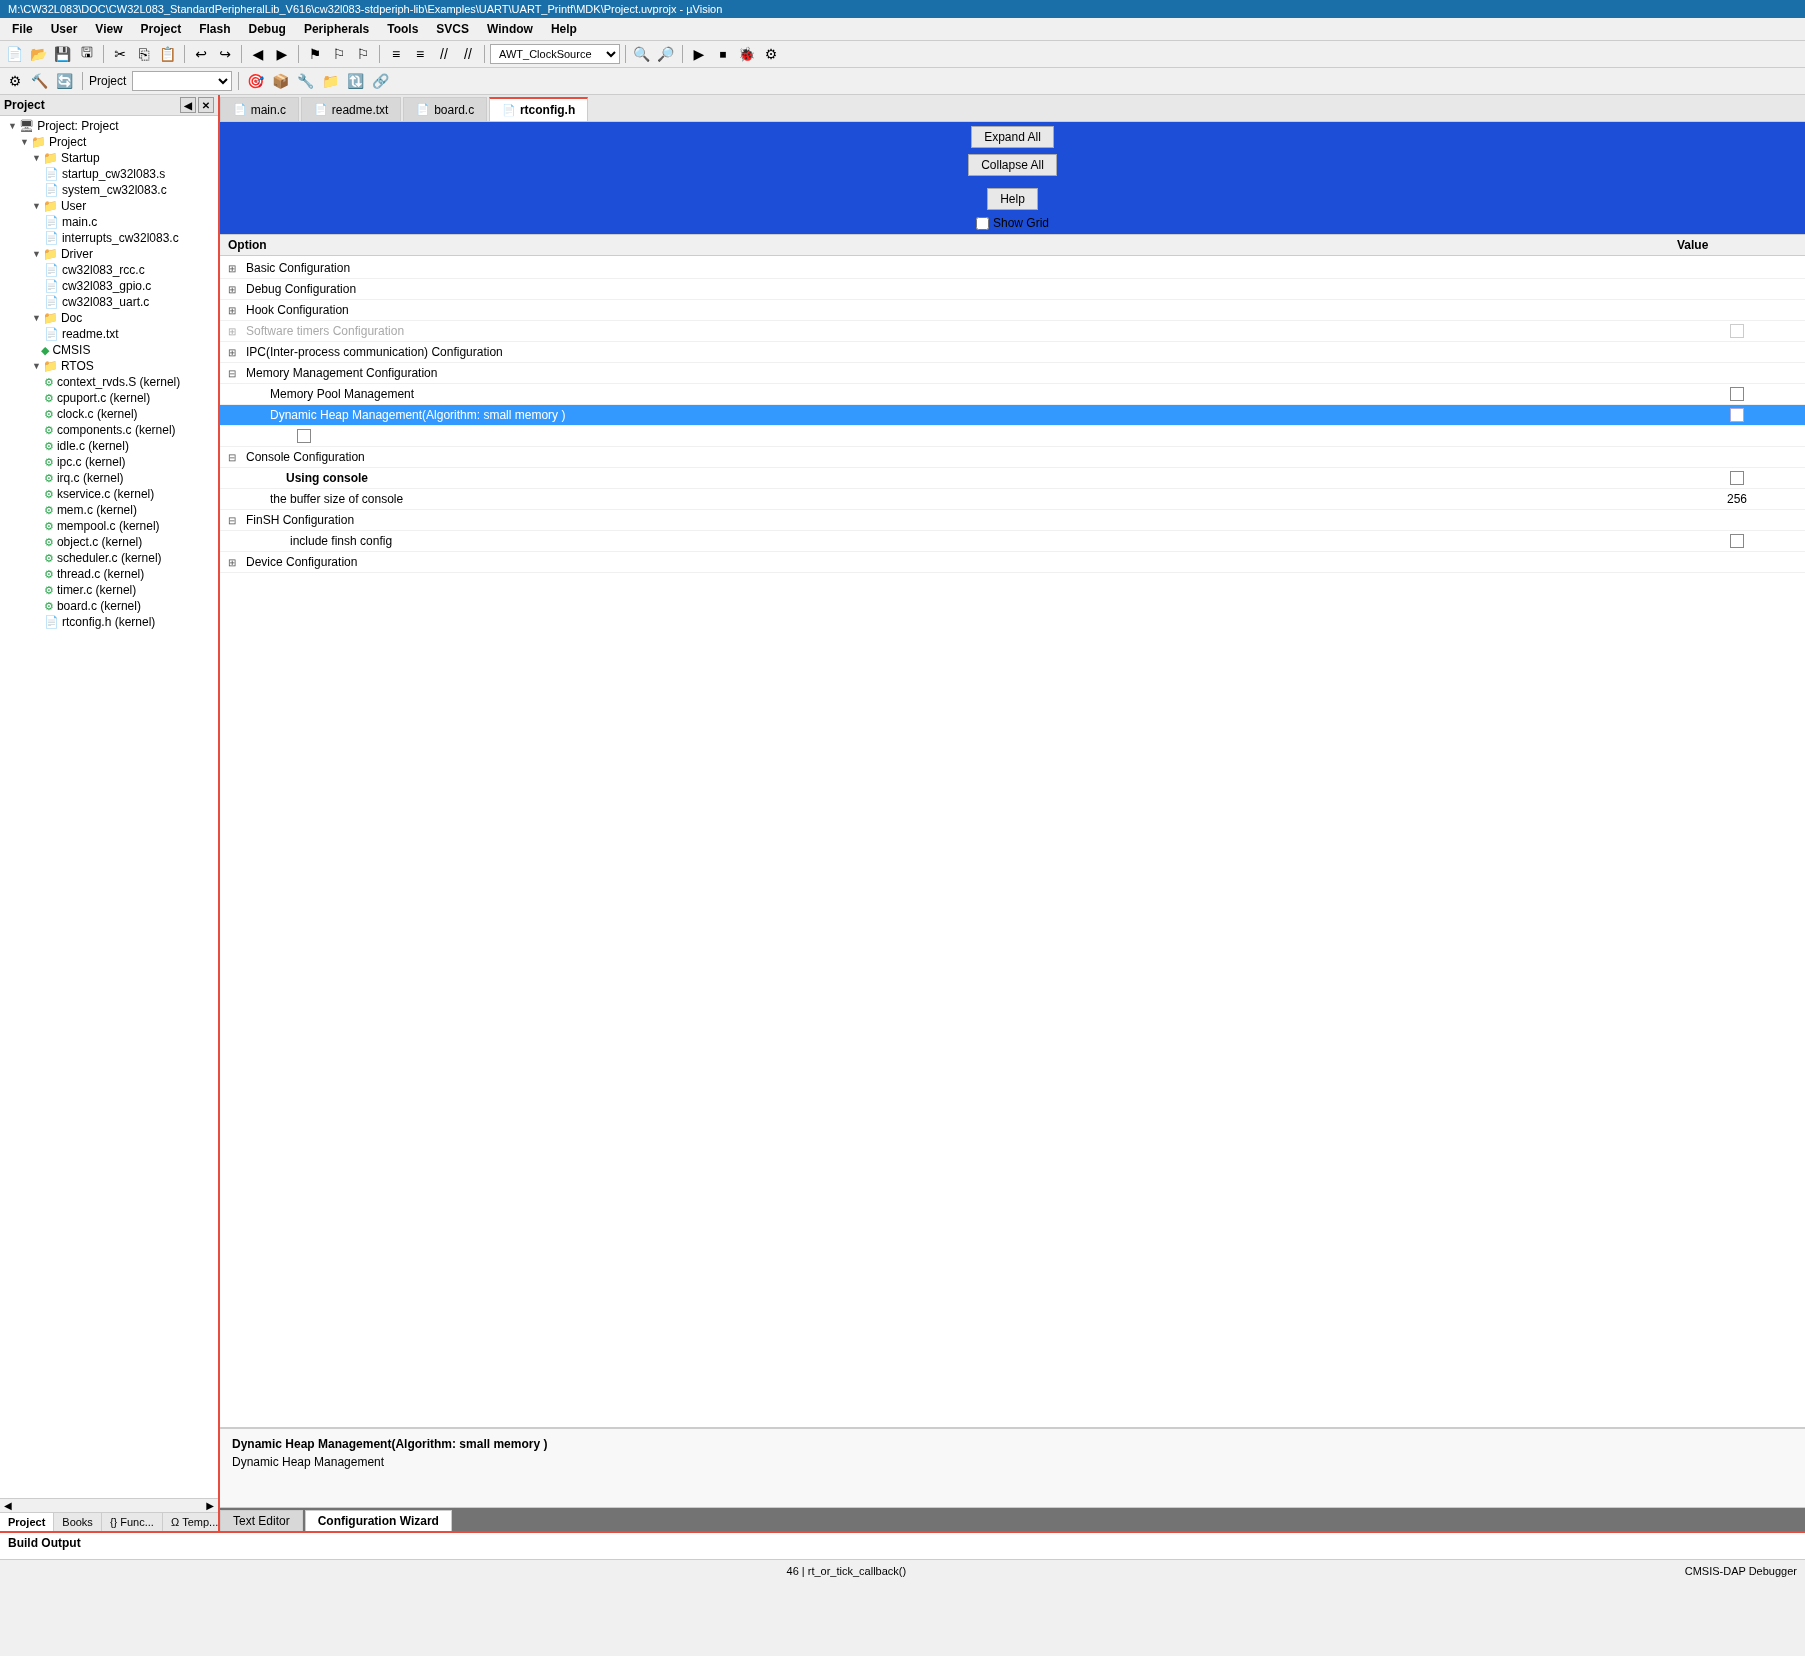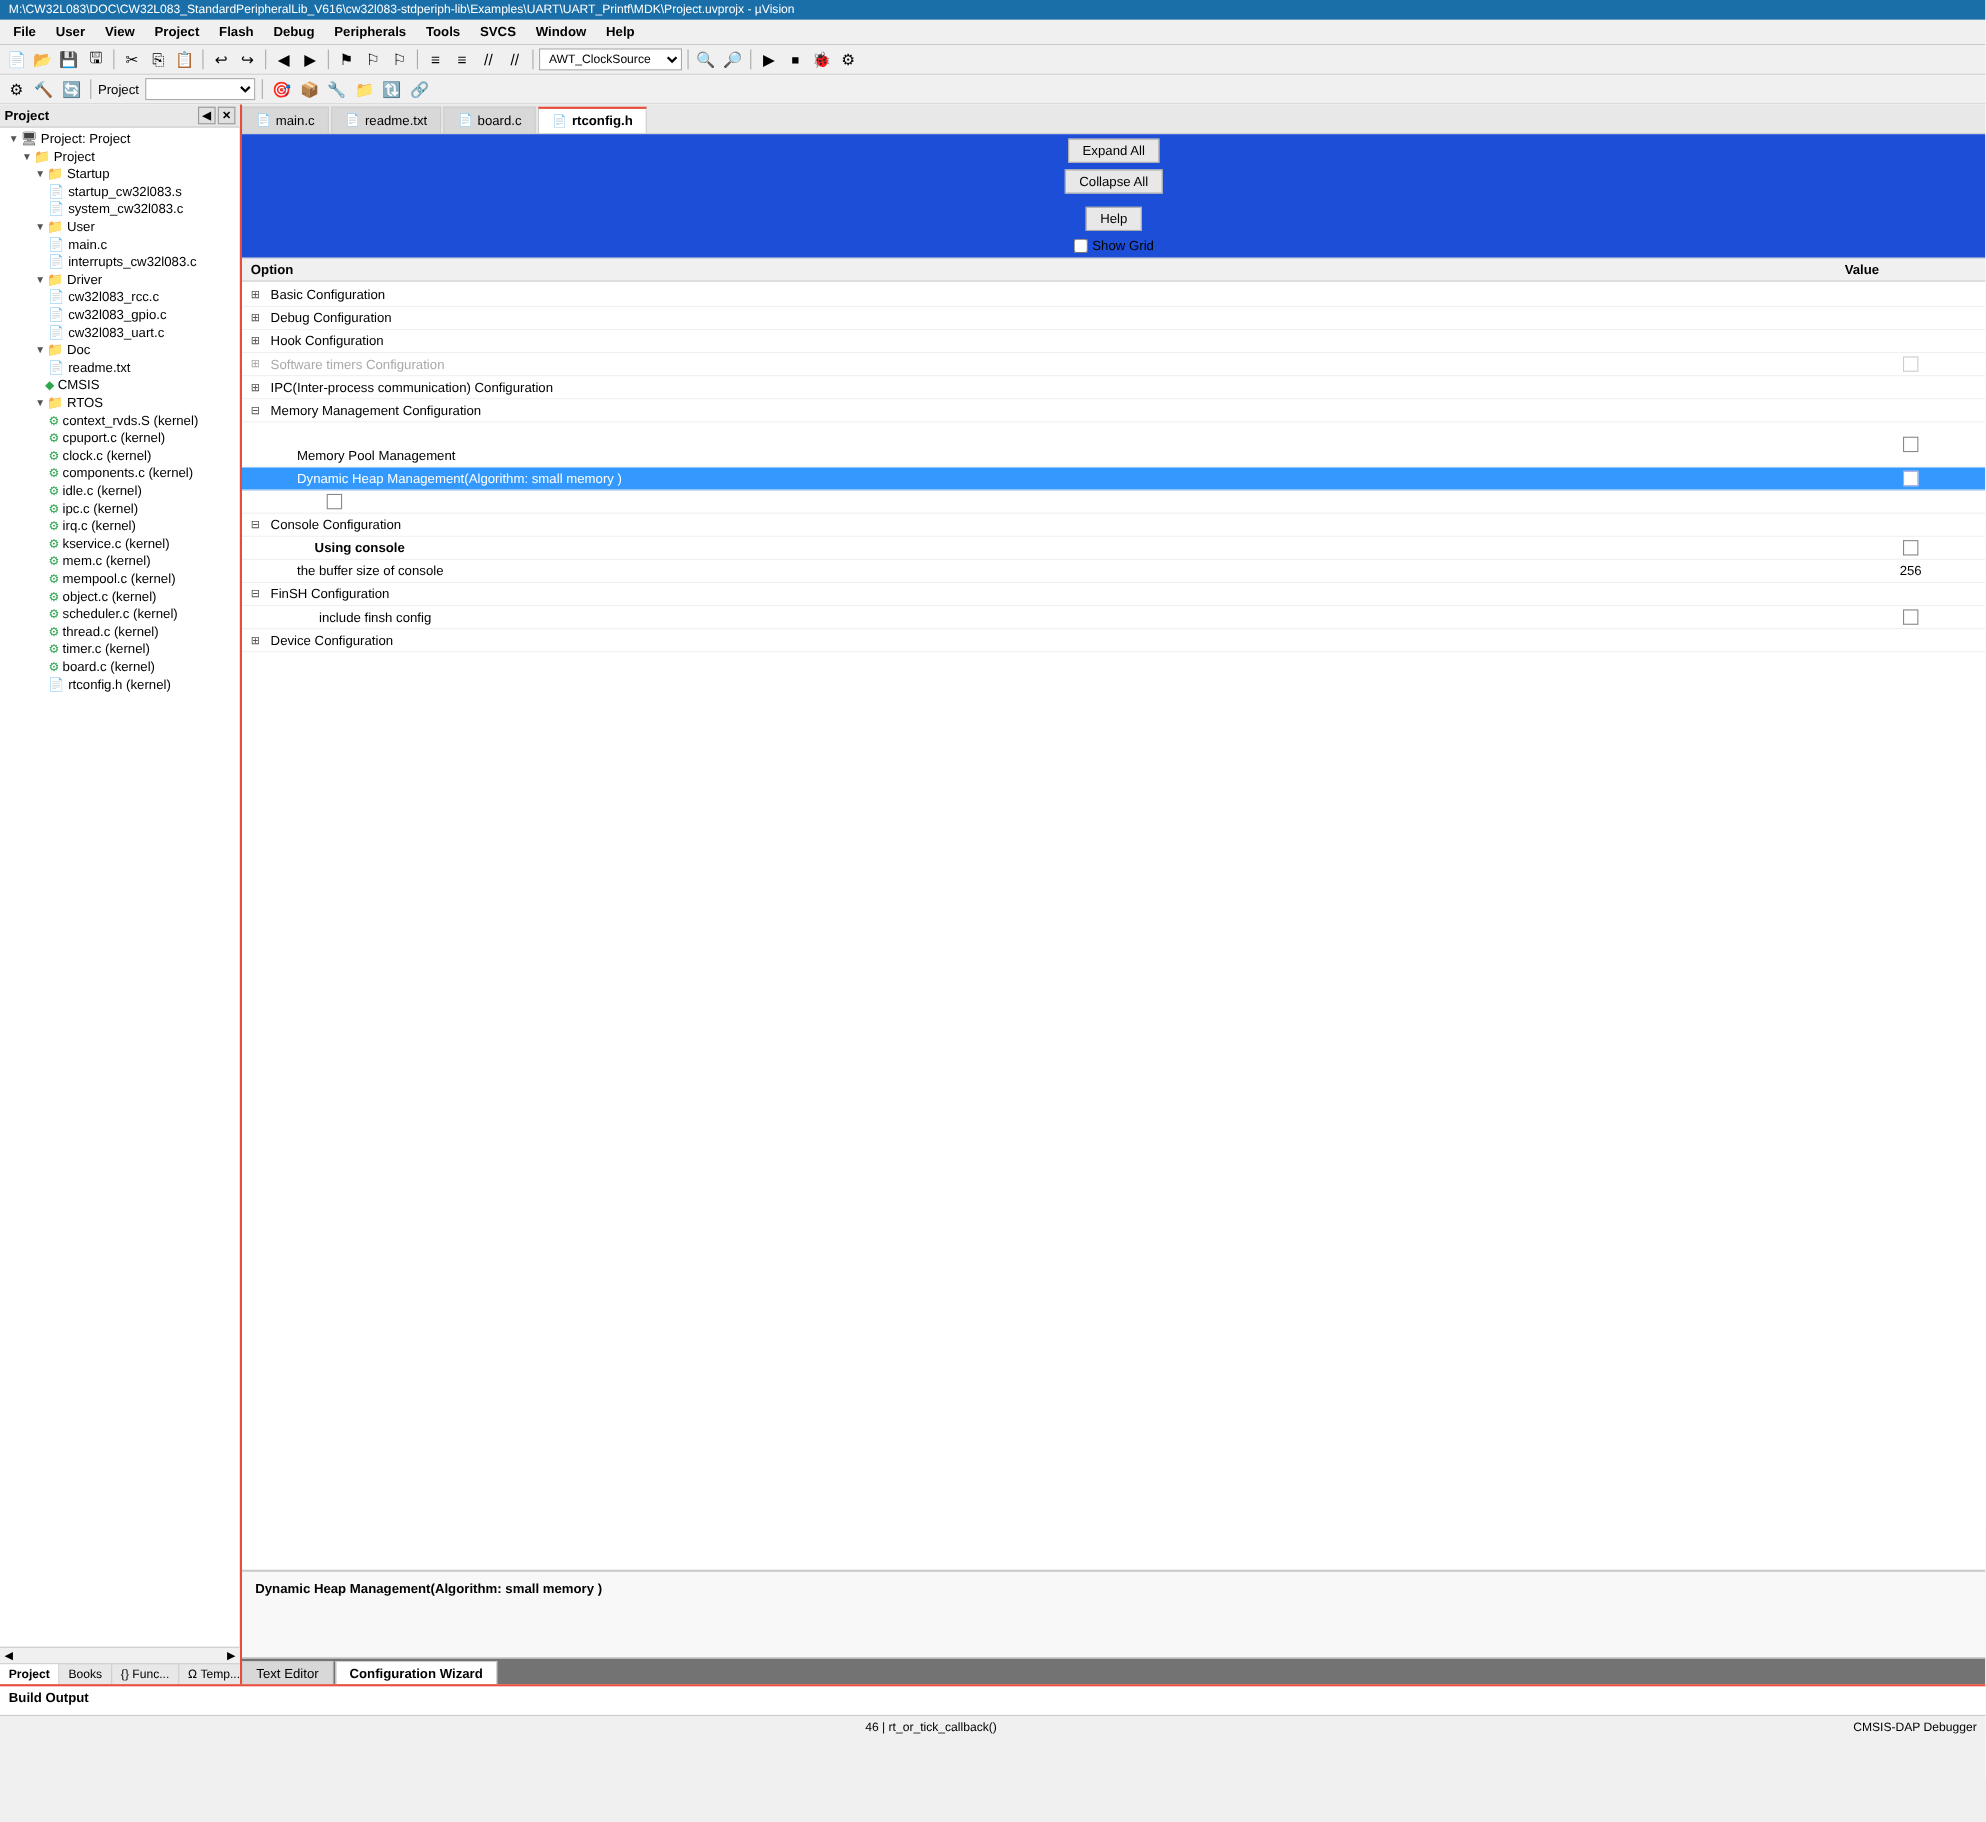--- a/index.html
+++ b/index.html
@@ -631,21 +631,21 @@
         <div class="config-option">
           <span class="config-expand">⊟</span>
           <span>Memory Management Configuration</span>
         </div>
         <div class="config-value"></div>
       </div>
 
       <div class="config-row config-indent-1">
         <div class="config-option">
           <span class="config-expand" style="visibility:hidden;">▶</span>
-          <span style="margin-left:8px;margin-top:20px;">Memory Pool Management</span>
+          <span style="margin-left:8px;">Memory Pool Management</span>
         </div>
         <div class="config-value">
           <div class="config-checkbox"></div>
         </div>
       </div>
 
       <div class="config-row config-indent-1 selected">
         <div class="config-option" style="color:white;">
           <span class="config-expand" style="visibility:hidden; color:white;">▶</span>
           <span style="margin-left:8px;">Dynamic Heap Management(Algorithm: small memory )</span>
@@ -712,20 +712,21 @@
           <span class="config-expand">⊞</span>
           <span>Device Configuration</span>
         </div>
         <div class="config-value"></div>
       </div>
 
     </div>
 
     <div id="description-area">
       <div id="description-title">Dynamic Heap Management(Algorithm: small memory )</div>
+      <div>Dynamic Heap Management</div>
     </div>
 
     <div id="bottom-tabs">
       <div class="bottom-tab">Text Editor</div>
       <div class="bottom-tab active">Configuration Wizard</div>
     </div>
 
   </div>
 </div>
 

